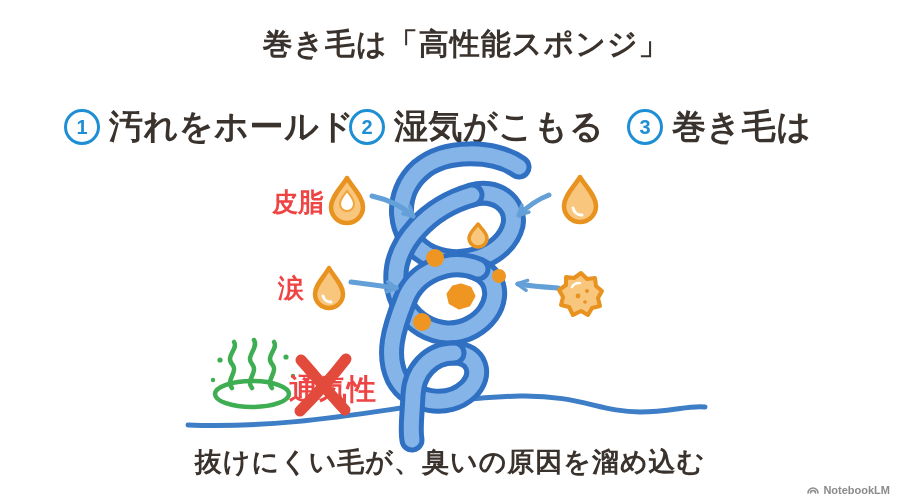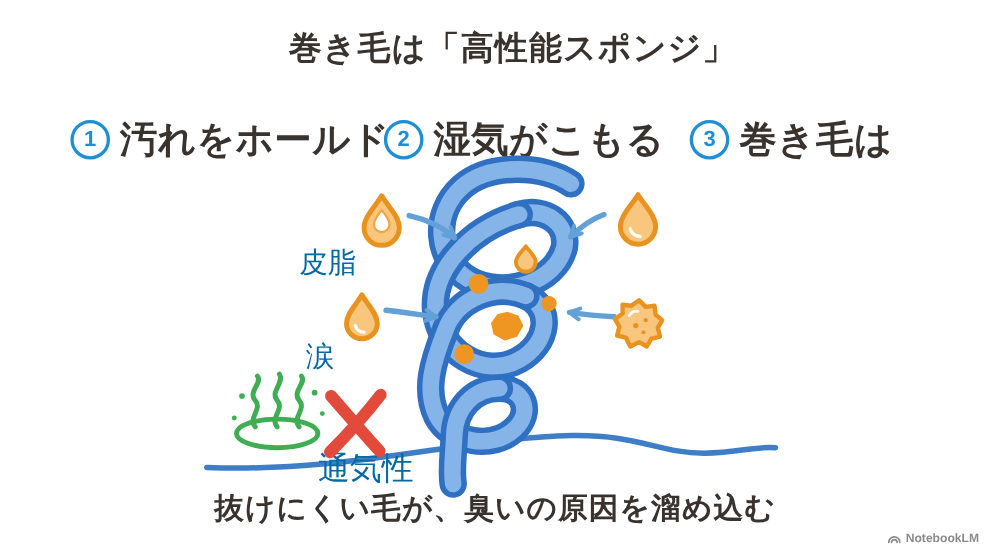--- a/index.html
+++ b/index.html
@@ -7,21 +7,21 @@
           font-family:"Liberation Sans","DejaVu Sans",sans-serif;color:#3a322d;}
   .title{position:absolute;left:0;top:24px;width:900px;margin:0;text-align:center;
          font-size:30px;font-weight:800;letter-spacing:1px;color:#3a322d;padding-left:16px;}
   .point{position:absolute;top:104px;display:flex;align-items:center;gap:9px;}
   .point .num{display:flex;align-items:center;justify-content:center;width:30px;height:30px;
               border:3px solid #1e8fd5;border-radius:50%;color:#1e8fd5;font-size:20px;
               font-weight:700;line-height:1;}
   .point .plabel{font-size:34px;font-weight:700;color:#3a322d;letter-spacing:0.5px;}
   .p1{left:64px;} .p2{left:349px;} .p3{left:627px;}
   .art{position:absolute;left:0;top:0;width:900px;height:502px;z-index:1;}
-  .dlabel{position:absolute;z-index:2;font-size:26px;font-weight:400;color:#0369a1;margin-top:36px;}
+  .dlabel{position:absolute;z-index:2;font-size:26px;font-weight:700;color:#ef4444;}
   .lbl-sebum{left:272px;top:185px;}
   .lbl-drool{left:604px;top:186px;}
   .lbl-tears{left:278px;top:271px;}
   .lbl-dust{left:607px;top:279px;}
   .lbl-breath{left:289px;top:370px;font-size:29px;}
   .xmark{position:absolute;left:288px;top:348px;z-index:3;}
   .caption{position:absolute;left:0;top:444px;width:900px;text-align:center;
            font-size:27px;font-weight:600;color:#3a322d;letter-spacing:1px;}
   .watermark{position:absolute;right:10px;bottom:6px;z-index:2;display:flex;align-items:flex-end;
              gap:4px;font-size:11px;font-weight:600;color:#8b8b8b;}

